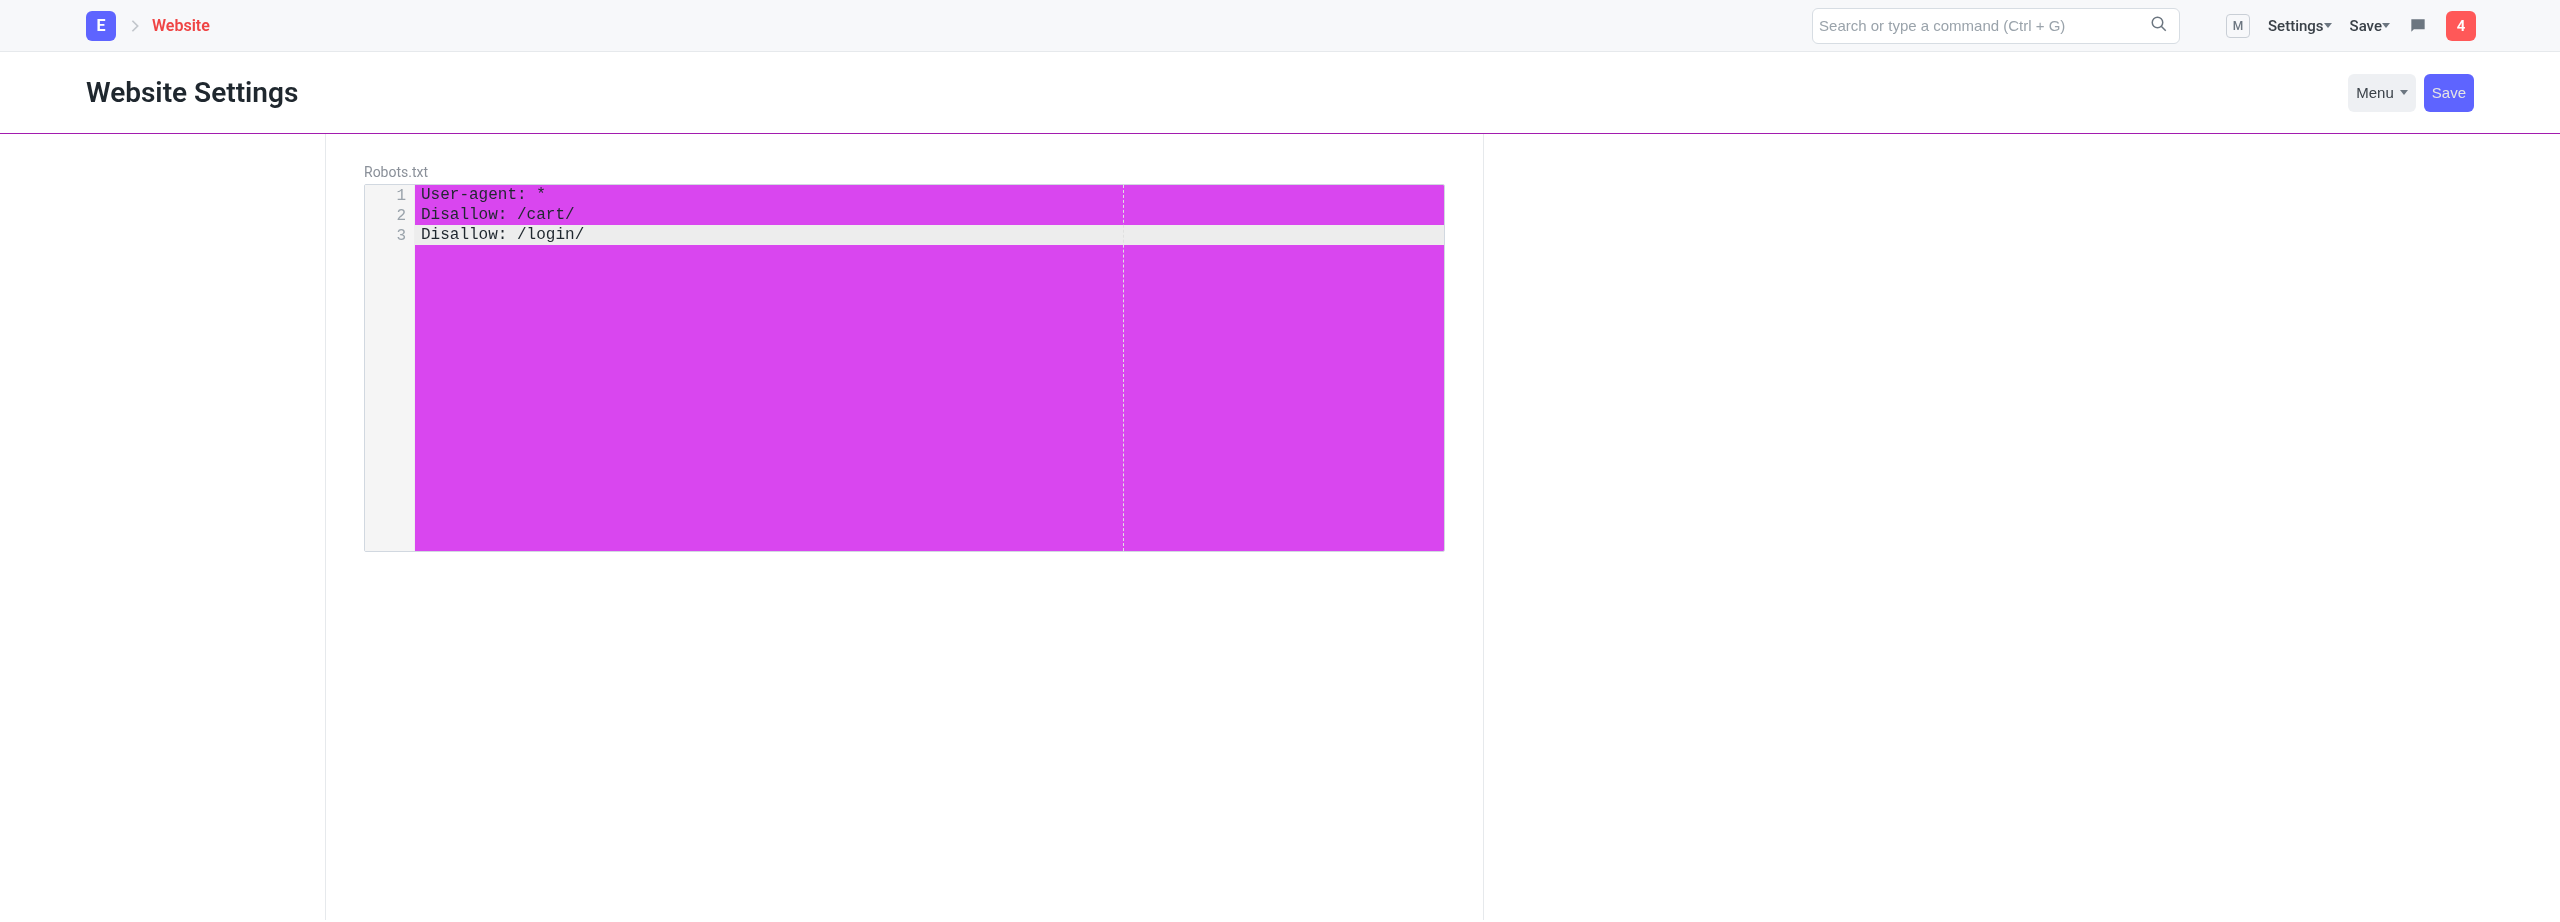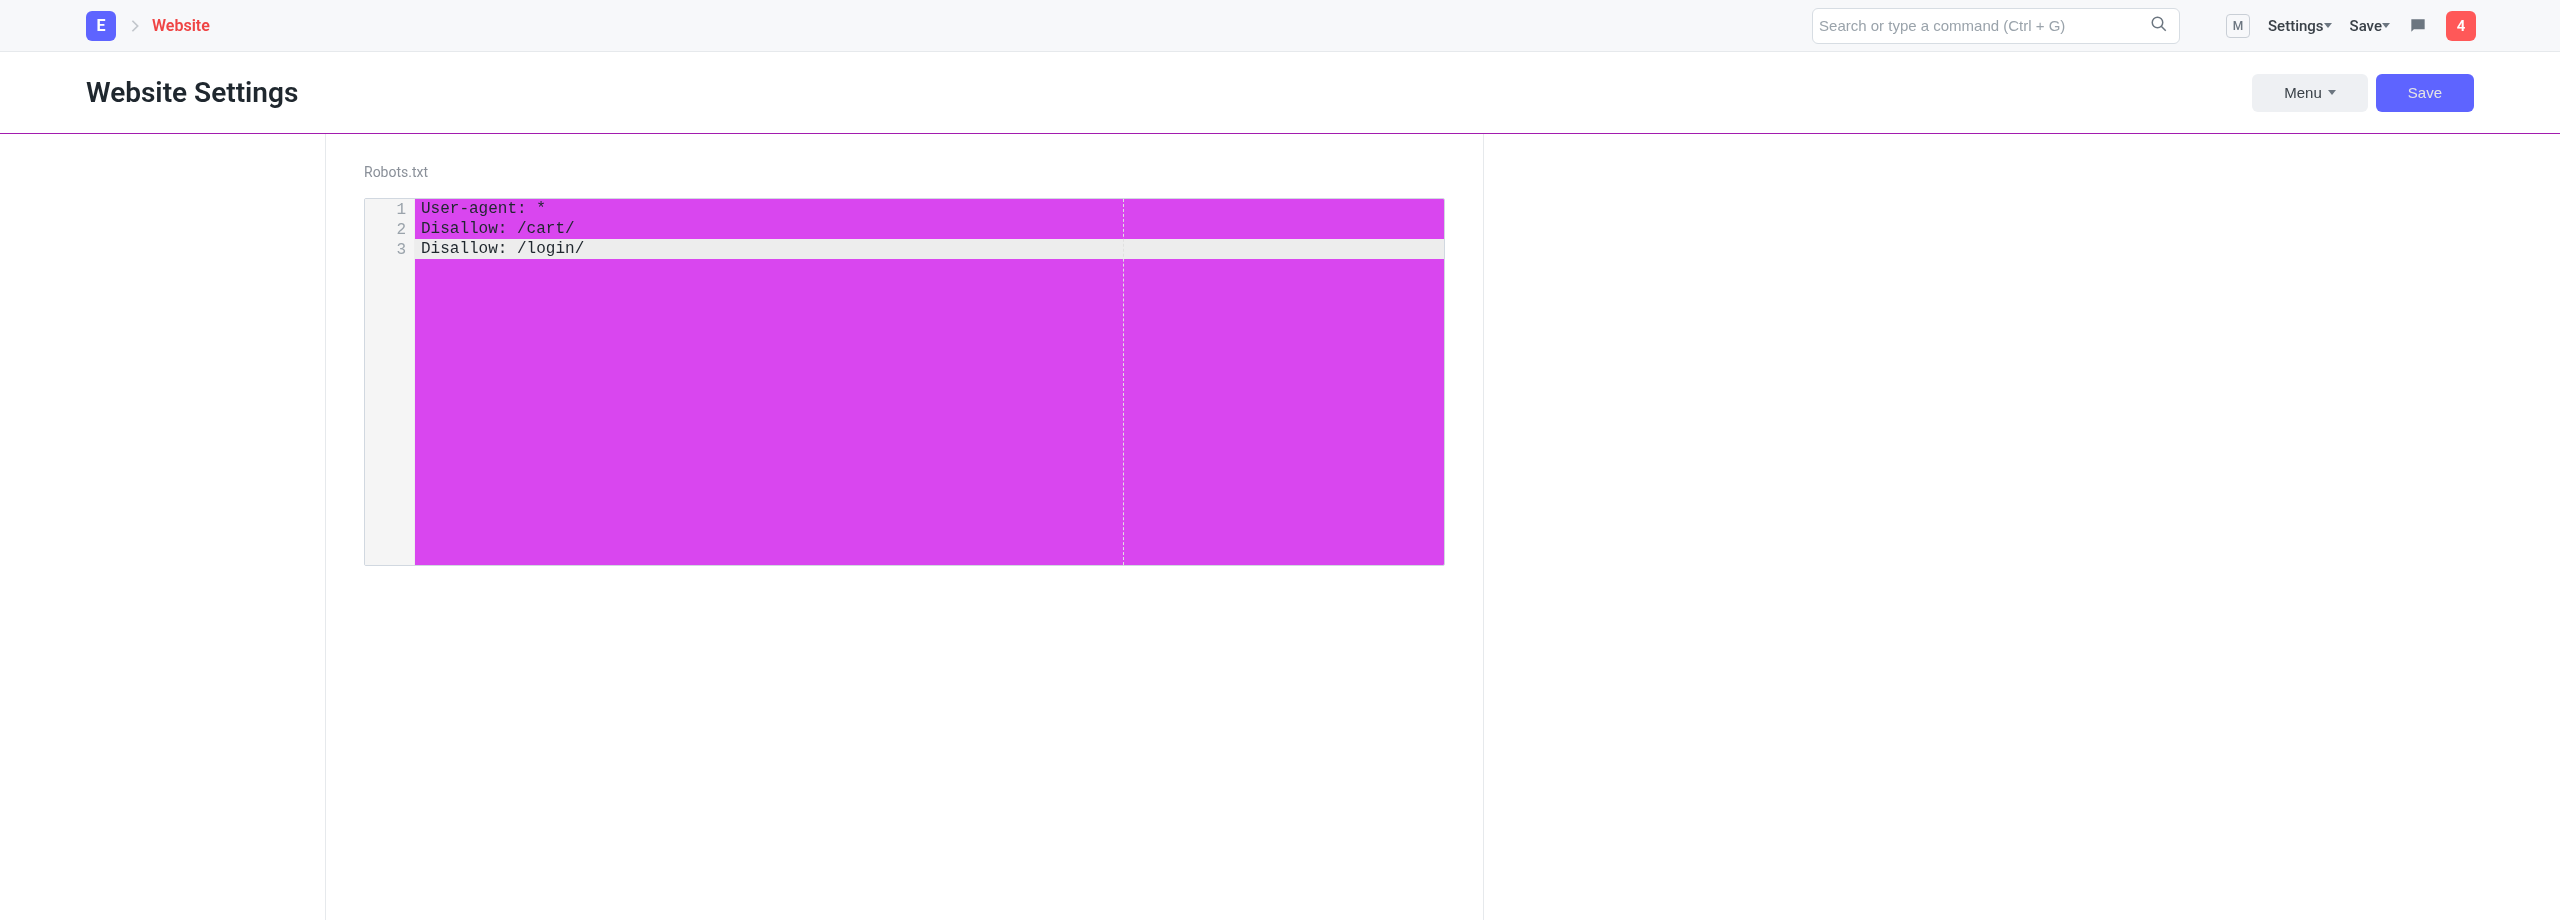--- a/index.html
+++ b/index.html
@@ -133,21 +133,21 @@
       padding: 0 86px;
     }
     .page-title {
       font-size: 28px;
       font-weight: 600;
       color: #1f272e;
       flex: 1;
     }
     .btn {
       height: 38px;
-      padding: 0 32px;
+      padding: 0 8px;
       border-radius: 6px;
       font-size: 15px;
       font-weight: 500;
       cursor: pointer;
       border: none;
       display: inline-flex;
       align-items: center;
       gap: 6px;
     }
     .btn-light {
@@ -171,21 +171,21 @@
     .content {
       flex: 1;
       padding: 30px 38px;
       border-right: 1px solid #e6e9ec;
       min-height: 786px;
       max-width: 1158px;
     }
     .field-label {
       font-size: 14px;
       color: #8a9099;
-      margin-bottom: 18px;
+      margin-bottom: 4px;
     }
     
     .code-editor {
       border: 1px solid #d1d8e0;
       border-radius: 2px;
       height: 368px;
       display: flex;
       overflow: hidden;
       font-family: "SFMono-Regular", Consolas, "Liberation Mono", Menlo, monospace;
       font-size: 16px;

